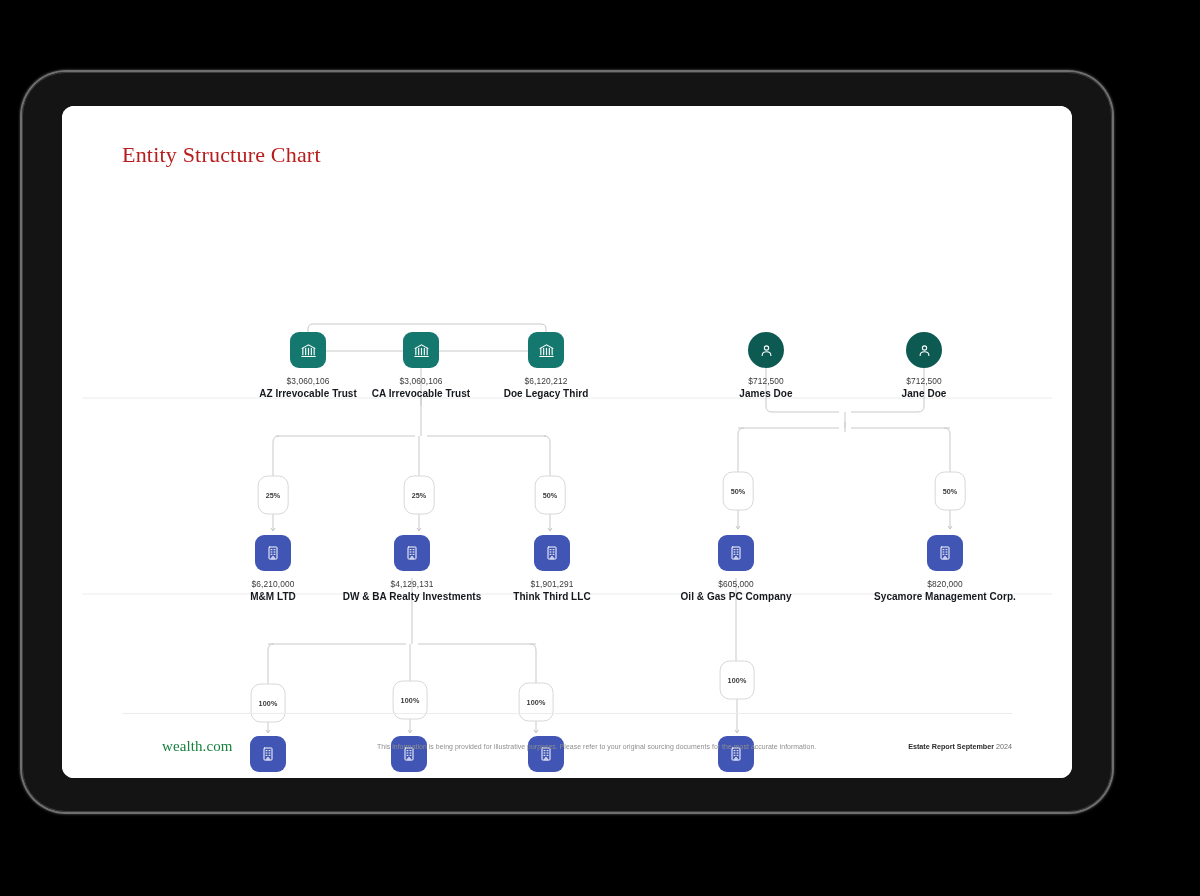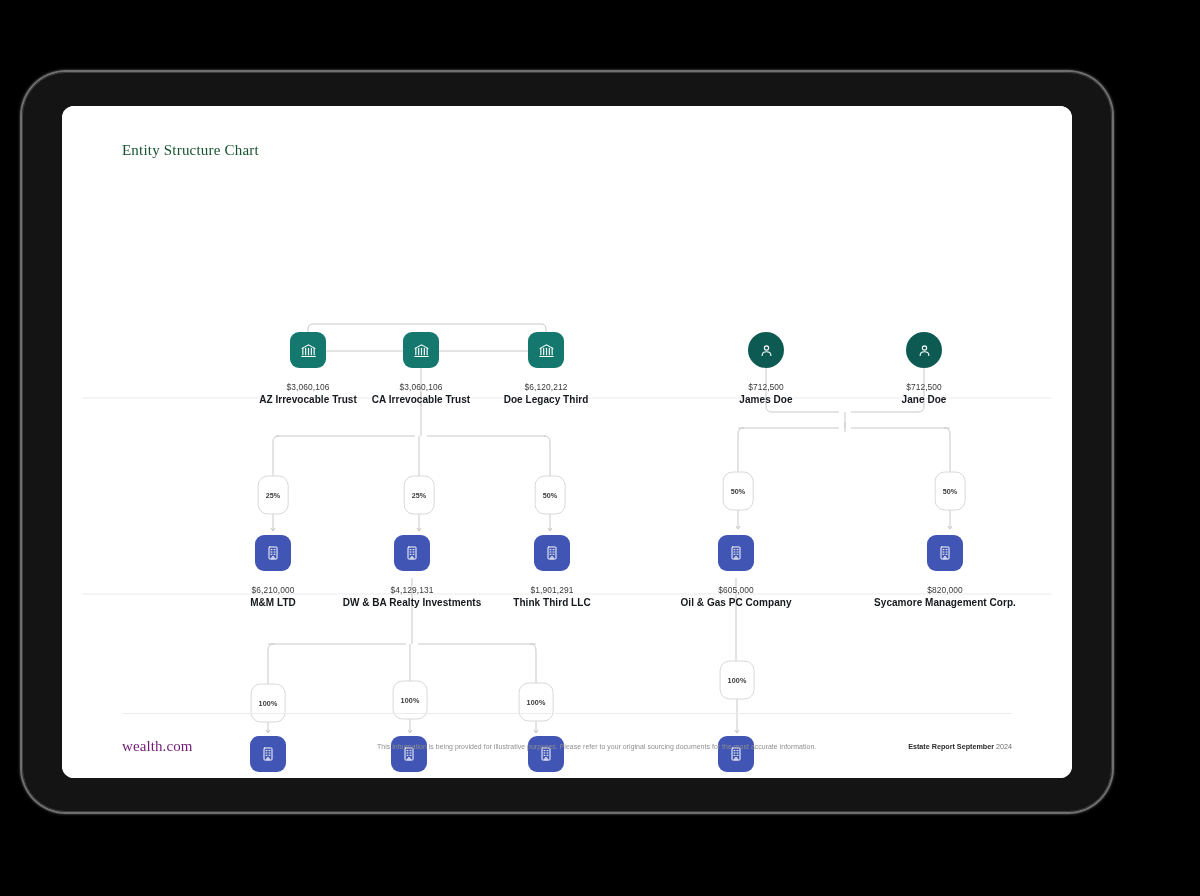--- a/index.html
+++ b/index.html
@@ -23,38 +23,38 @@
   .screen{
     position:absolute;left:40px;top:34px;width:1010px;height:672px;
     background:#ffffff;border-radius:12px;overflow:hidden;
   }
 
   
   .page{position:relative;width:1010px;height:672px;background:#fff;}
   .title{
     position:absolute;left:60px;top:36px;
     font-family:"Liberation Serif", serif;
-    font-size:15px;color:#14532d;letter-spacing:.2px;
+    font-size:22px;color:#b91c1c;letter-spacing:.2px;
   }
 
   
   .canvas{position:absolute;left:0;top:0;width:1010px;height:672px;}
   .svg-layer{position:absolute;left:0;top:0;width:1010px;height:672px;}
 
   
   .node{position:absolute;width:170px;margin-left:-85px;text-align:center;}
   .ico{
     width:36px;height:36px;margin:0 auto;border-radius:9px;
     display:flex;align-items:center;justify-content:center;
   }
   .ico.trust{background:#15786f;}
   .ico.person{background:#0d5a53;border-radius:50%;}
   .ico.entity{background:#4055b4;}
   .amount{
-    margin-top:14px;font-size:8.4px;color:#3a3a3a;letter-spacing:.1px;
+    margin-top:8px;font-size:8.4px;color:#3a3a3a;letter-spacing:.1px;
     white-space:nowrap;
   }
   .nname{
     margin-top:2px;font-size:10px;font-weight:bold;color:#15181d;
     letter-spacing:.05px;white-space:nowrap;
   }
 
   
   .pct{
     position:absolute;transform:translate(-50%,-50%);
@@ -64,21 +64,21 @@
   }
 
   
   .footer{
     position:absolute;left:60px;right:60px;bottom:0;height:64px;
     border-top:1px solid #ececec;
     display:flex;align-items:center;
   }
   .brand{
     font-family:"Liberation Serif", serif;
-    font-size:15px;color:#701a75;letter-spacing:.1px;
+    font-size:15px;color:#15803d;letter-spacing:.1px;margin-left:40px;
   }
   .disclaimer{
     position:absolute;left:255px;font-size:6.9px;color:#8e8e8e;
     letter-spacing:.05px;white-space:nowrap;
   }
   .report{position:absolute;right:0;font-size:7.2px;color:#6d6d6d;white-space:nowrap;margin-left:36px;}
   .report b{color:#2b2b2b;}
 </style>
 </head>
 <body>

